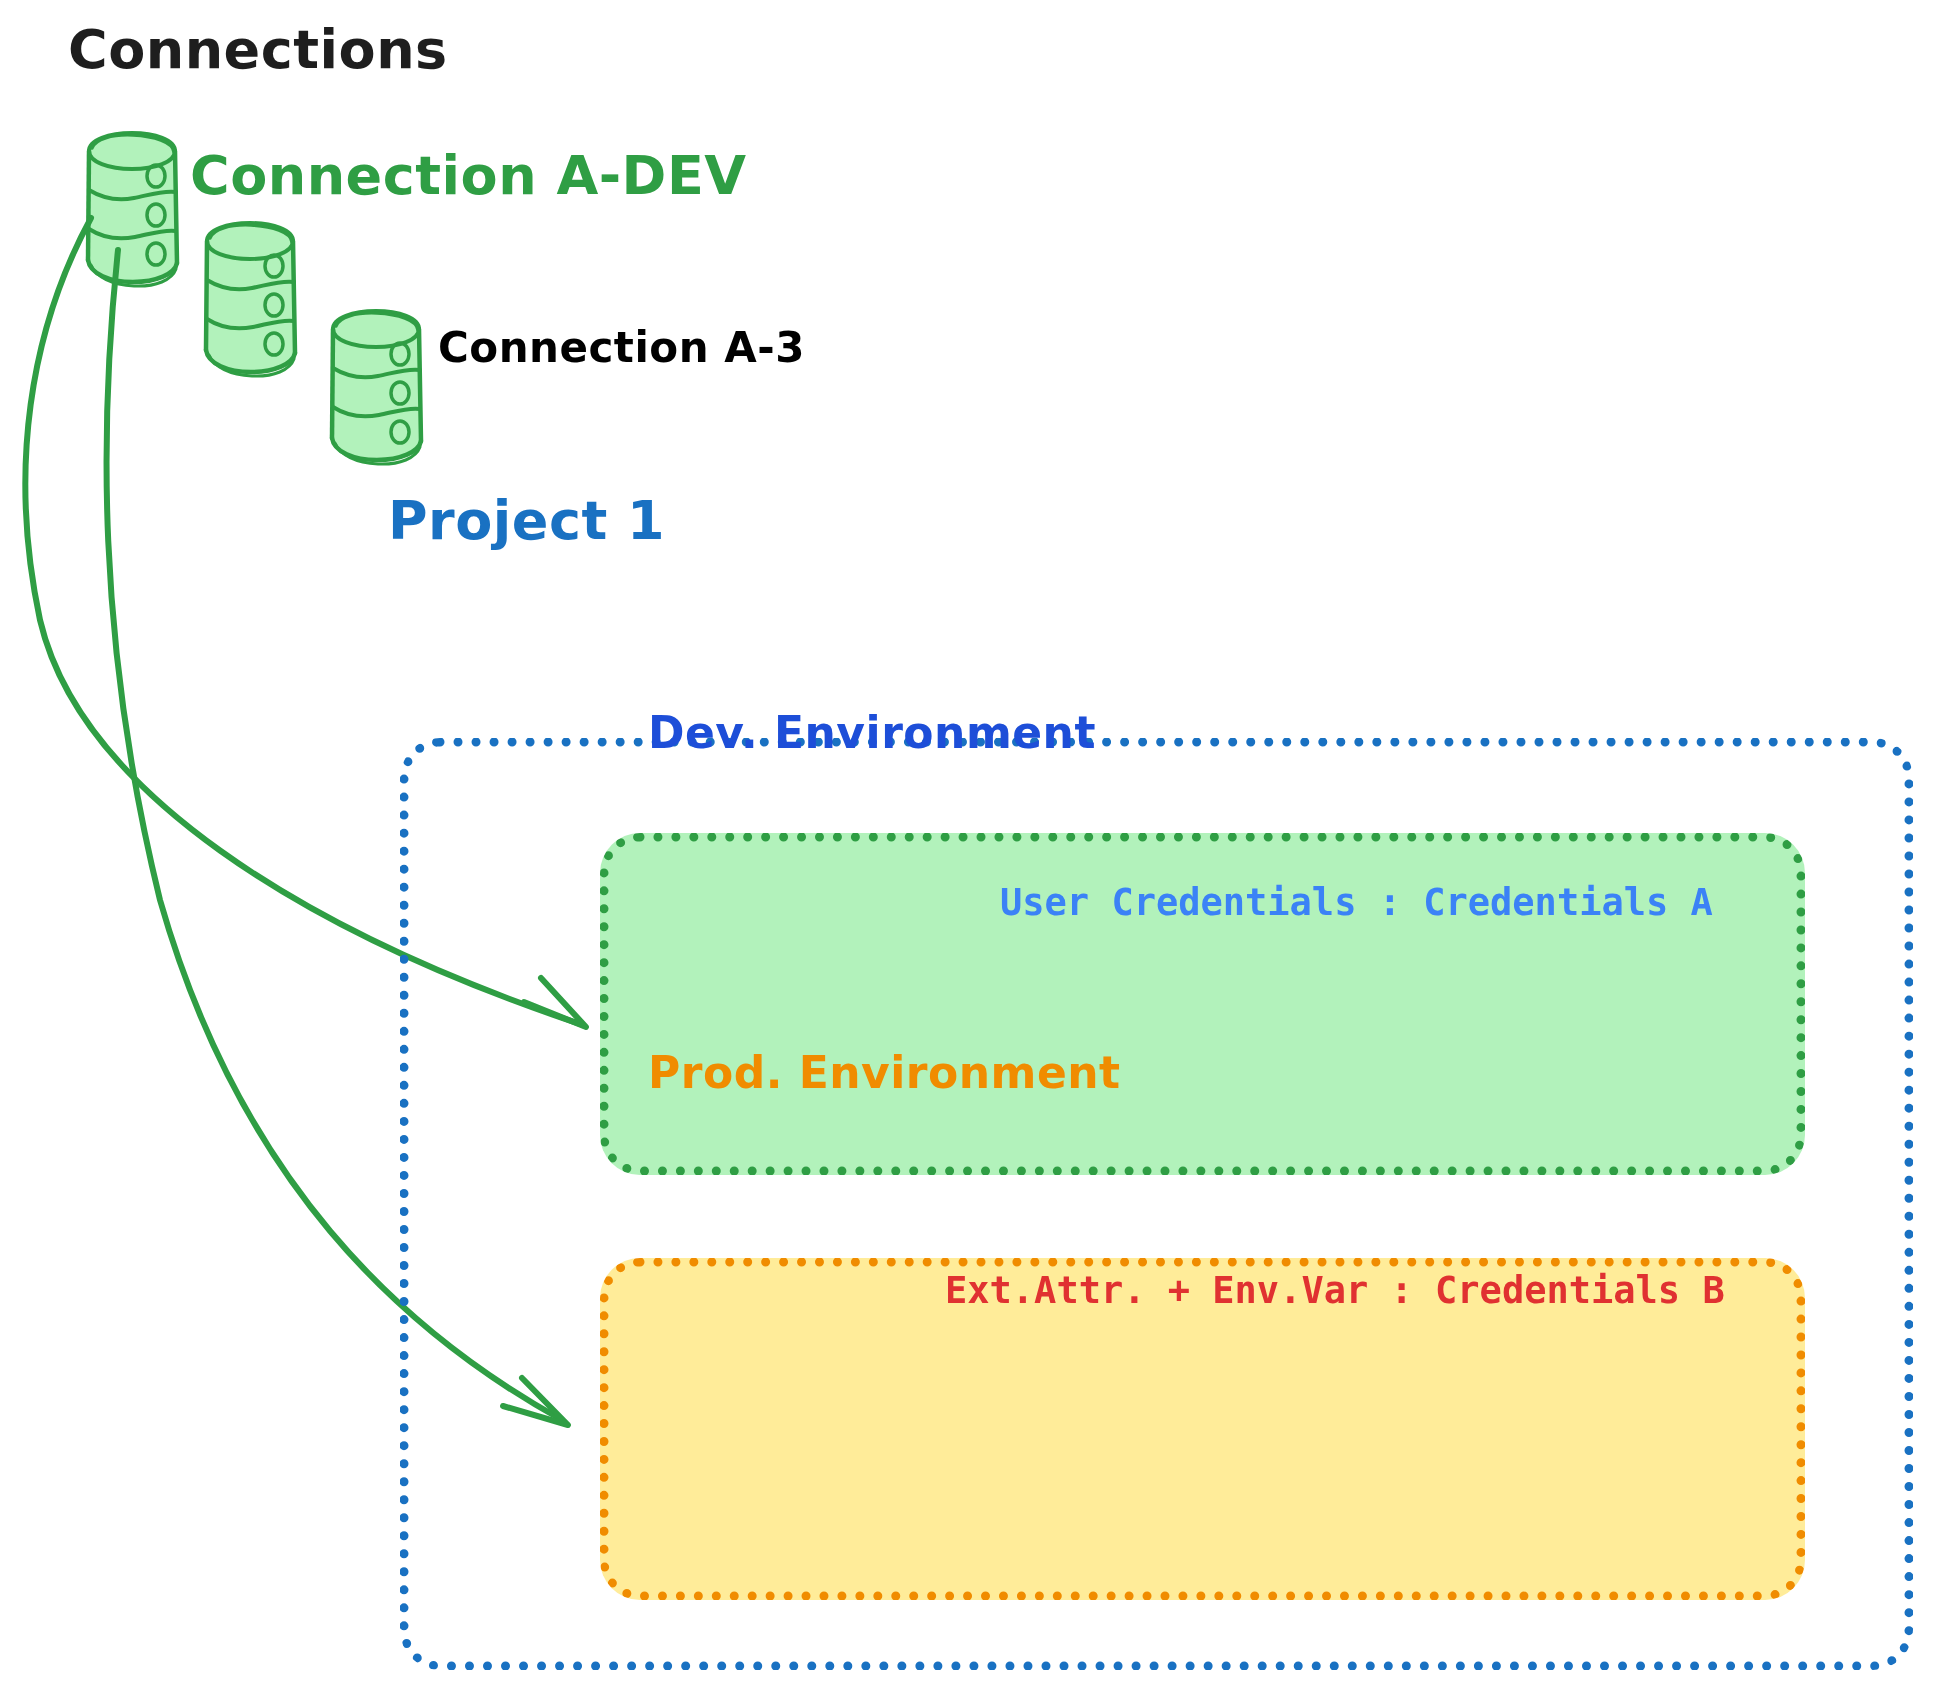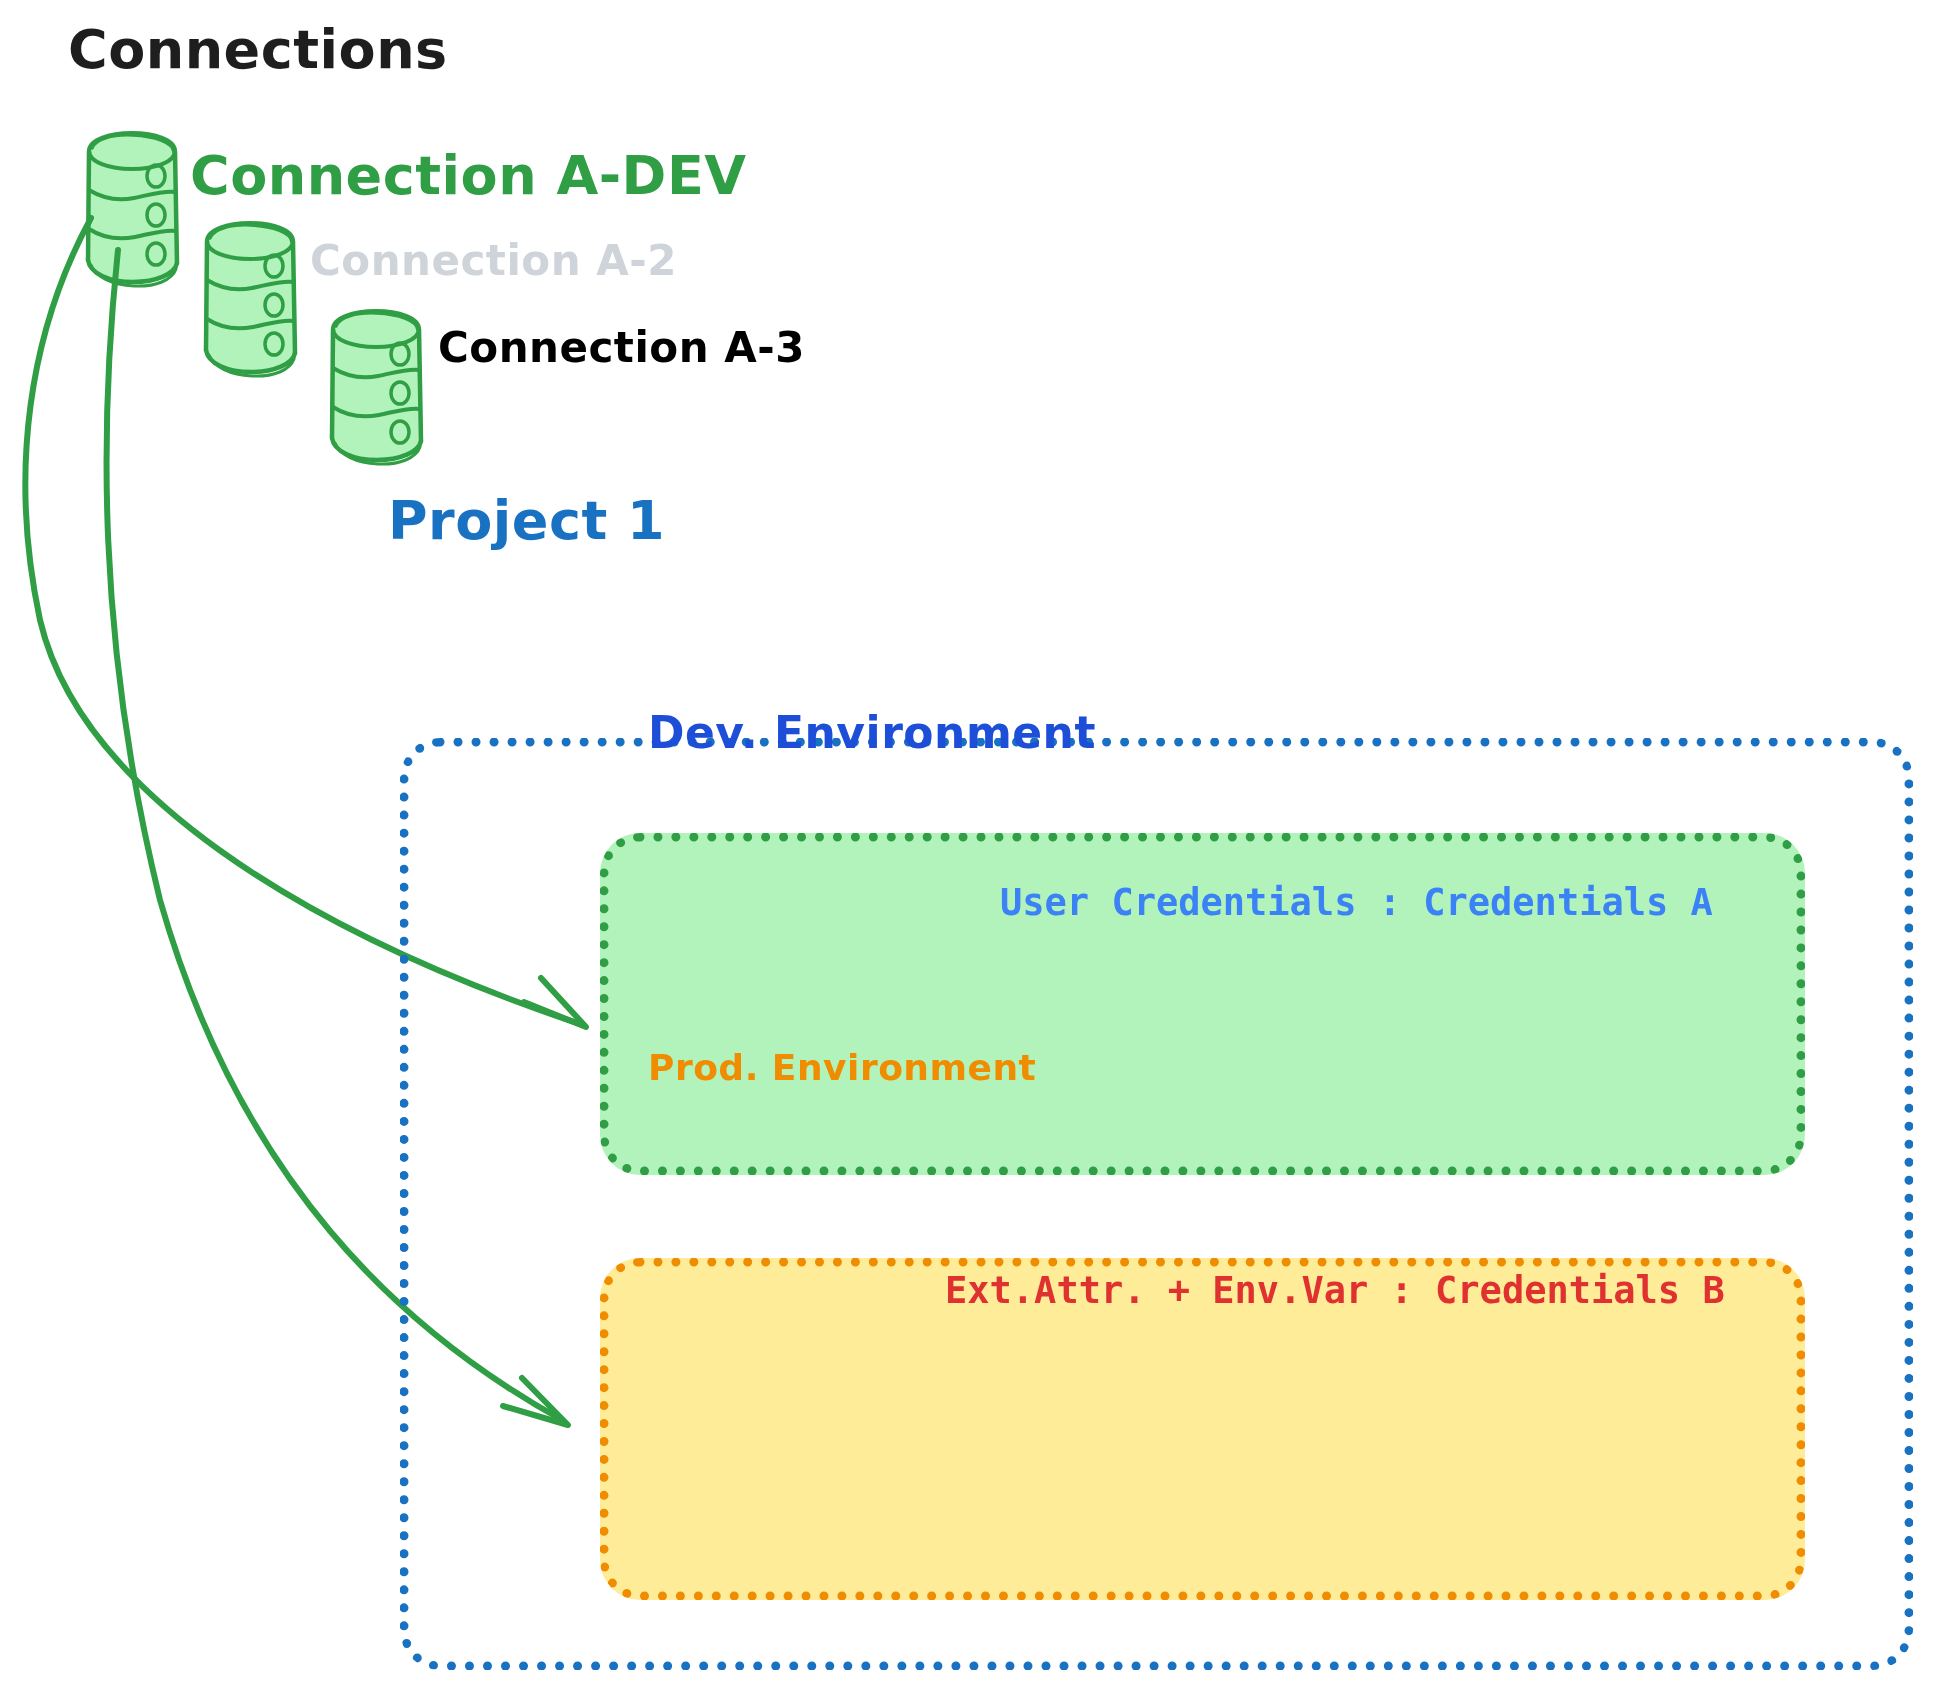--- a/index.html
+++ b/index.html
@@ -75,21 +75,21 @@
   }
   #label-dev-env {
     left: 648px;
     top: 705px;
     font-size: 44px;
     color: #1d4ed8;
   }
   #label-prod-env {
     left: 648px;
     top: 1045px;
-    font-size: 36px;
+    font-size: 44px;
     color: #f08c00;
   }
   #label-user-credentials {
     left: 1000px;
     top: 880px;
     font-size: 37px;
     color: #3b82f6;
   }
   #prod-attrs {
     left: 945px;
@@ -178,21 +178,20 @@
     <g>
       <path d="M118,250 C100,420 96,640 160,900 C240,1180 400,1330 562,1420" fill="none" stroke="#2f9e44" stroke-width="6" stroke-linecap="round"></path>
       <path d="M503,1406 L568,1425 L522,1378" fill="none" stroke="#2f9e44" stroke-width="6" stroke-linecap="round" stroke-linejoin="round"></path>
     </g>
   </svg>
 
   <div class="txt hand" id="title-connections">Connections</div>
 
   <div class="txt hand" id="label-conn-a-dev">Connection A-DEV</div>
 
-  <div class="txt hand" id="label-conn-a-2">Connection A-2</div>
 
   <div class="txt hand" id="label-conn-a-3">Connection A-3</div>
 
   <div class="txt hand" id="label-project-1">Project 1</div>
 
   <div id="project-box"></div>
 
   <div class="env-box" id="dev-env-box"></div>
   <div class="txt hand" id="label-dev-env">Dev. Environment</div>
   <div class="txt mono" id="label-user-credentials">User Credentials : Credentials A</div>

